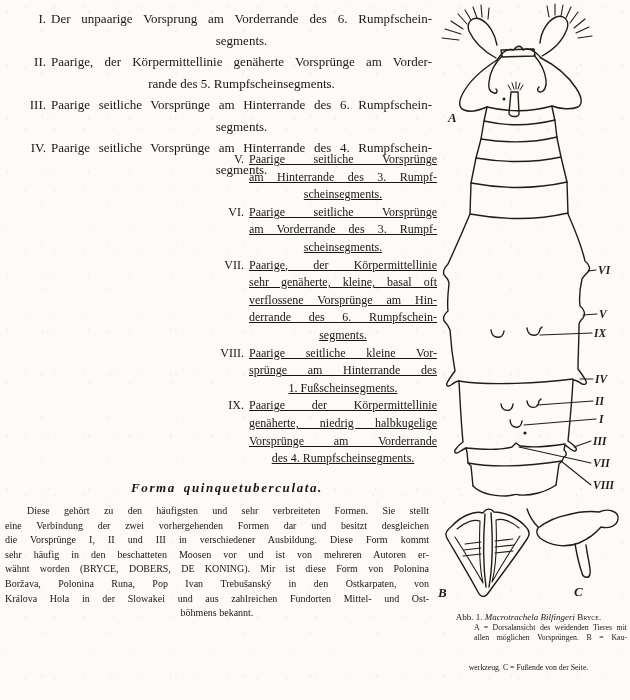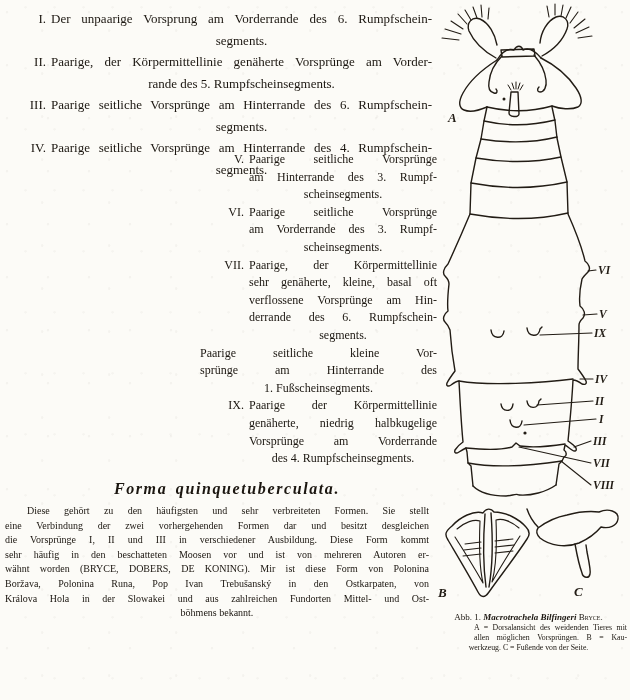--- a/index.html
+++ b/index.html
@@ -18,43 +18,43 @@
   .plain { text-align:center; }
 
   .list-top { position:absolute; left:14px; top:8px; width:418px; font-size:13px; line-height:21.5px; }
   .list-top .item { display:flex; }
   .list-top .num { flex:0 0 32px; text-align:right; padding-right:5px; }
   .list-top .body { flex:1 1 auto; min-width:0; }
 
   .list-mid { position:absolute; left:200px; top:151px; width:237px; font-size:12px; line-height:17.6px; }
   .list-mid .item { display:flex; }
   .list-mid .num { flex:0 0 44px; text-align:right; padding-right:5px; }
-  .list-mid .body { flex:1 1 auto; min-width:0; }
+  .list-mid .body { flex:1 1 auto; min-width:0;text-decoration:underline; }
 
   .heading {
     position:absolute; left:12px; top:480px; width:430px; text-align:center;
-    font-size:16px; font-weight:bold; font-style:italic; letter-spacing:1.6px; word-spacing:3px;
+    font-size:13px; font-weight:bold; font-style:italic; letter-spacing:1.6px; word-spacing:3px;
   }
 
   .para { position:absolute; left:5px; top:504px; width:424px; font-size:10px; line-height:14.6px; }
   .para .indent { padding-left:22px; }
 
   .figure-svg { position:absolute; left:428px; top:0; }
   .figure-svg path, .figure-svg line { stroke:#221c15; fill:none; }
   .fig-label { font-family:"Liberation Serif", serif; font-style:italic; font-weight:bold; fill:#221c15; stroke:none; }
   .callout { font-size:11.5px; }
   .panel { font-size:13px; }
 
   .caption { position:absolute; left:430px; top:612px; width:197px; }
   .caption .line1 { font-size:9px; text-align:center; line-height:11px; }
-  .caption .species { font-style:italic; font-weight:bold; }
+  .caption .species { font-style:italic; font-weight:normal; }
   .caption .author { font-variant:small-caps; }
   .caption .small { font-size:7.8px; line-height:9.8px; }
   .caption .small.j2 { text-align:justify; text-align-last:justify;margin-left:44px; }
-  .caption .small.c2 { text-align:center; }
+  .caption .small.c2 { text-align:center;margin-top:20px; }
 </style>
 </head>
 <body>
 
 <div class="page">
 
   <div class="list-top">
     <div class="item">
       <div class="num">I.</div>
       <div class="body">
@@ -106,20 +106,21 @@
       <div class="num">VII.</div>
       <div class="body">
         <div class="j">Paarige, der Körpermittellinie</div>
         <div class="j">sehr genäherte, kleine, basal oft</div>
         <div class="j">verflossene Vorsprünge am Hin-</div>
         <div class="j">derrande des 6. Rumpfschein-</div>
         <div class="plain">segments.</div>
       </div>
     </div>
     <div class="item">
+      <div class="num">VIII.</div>
       <div class="body">
         <div class="j">Paarige seitliche kleine Vor-</div>
         <div class="j">sprünge am Hinterrande des</div>
         <div class="plain">1. Fußscheinsegments.</div>
       </div>
     </div>
     <div class="item">
       <div class="num">IX.</div>
       <div class="body">
         <div class="j">Paarige der Körpermittellinie</div>

